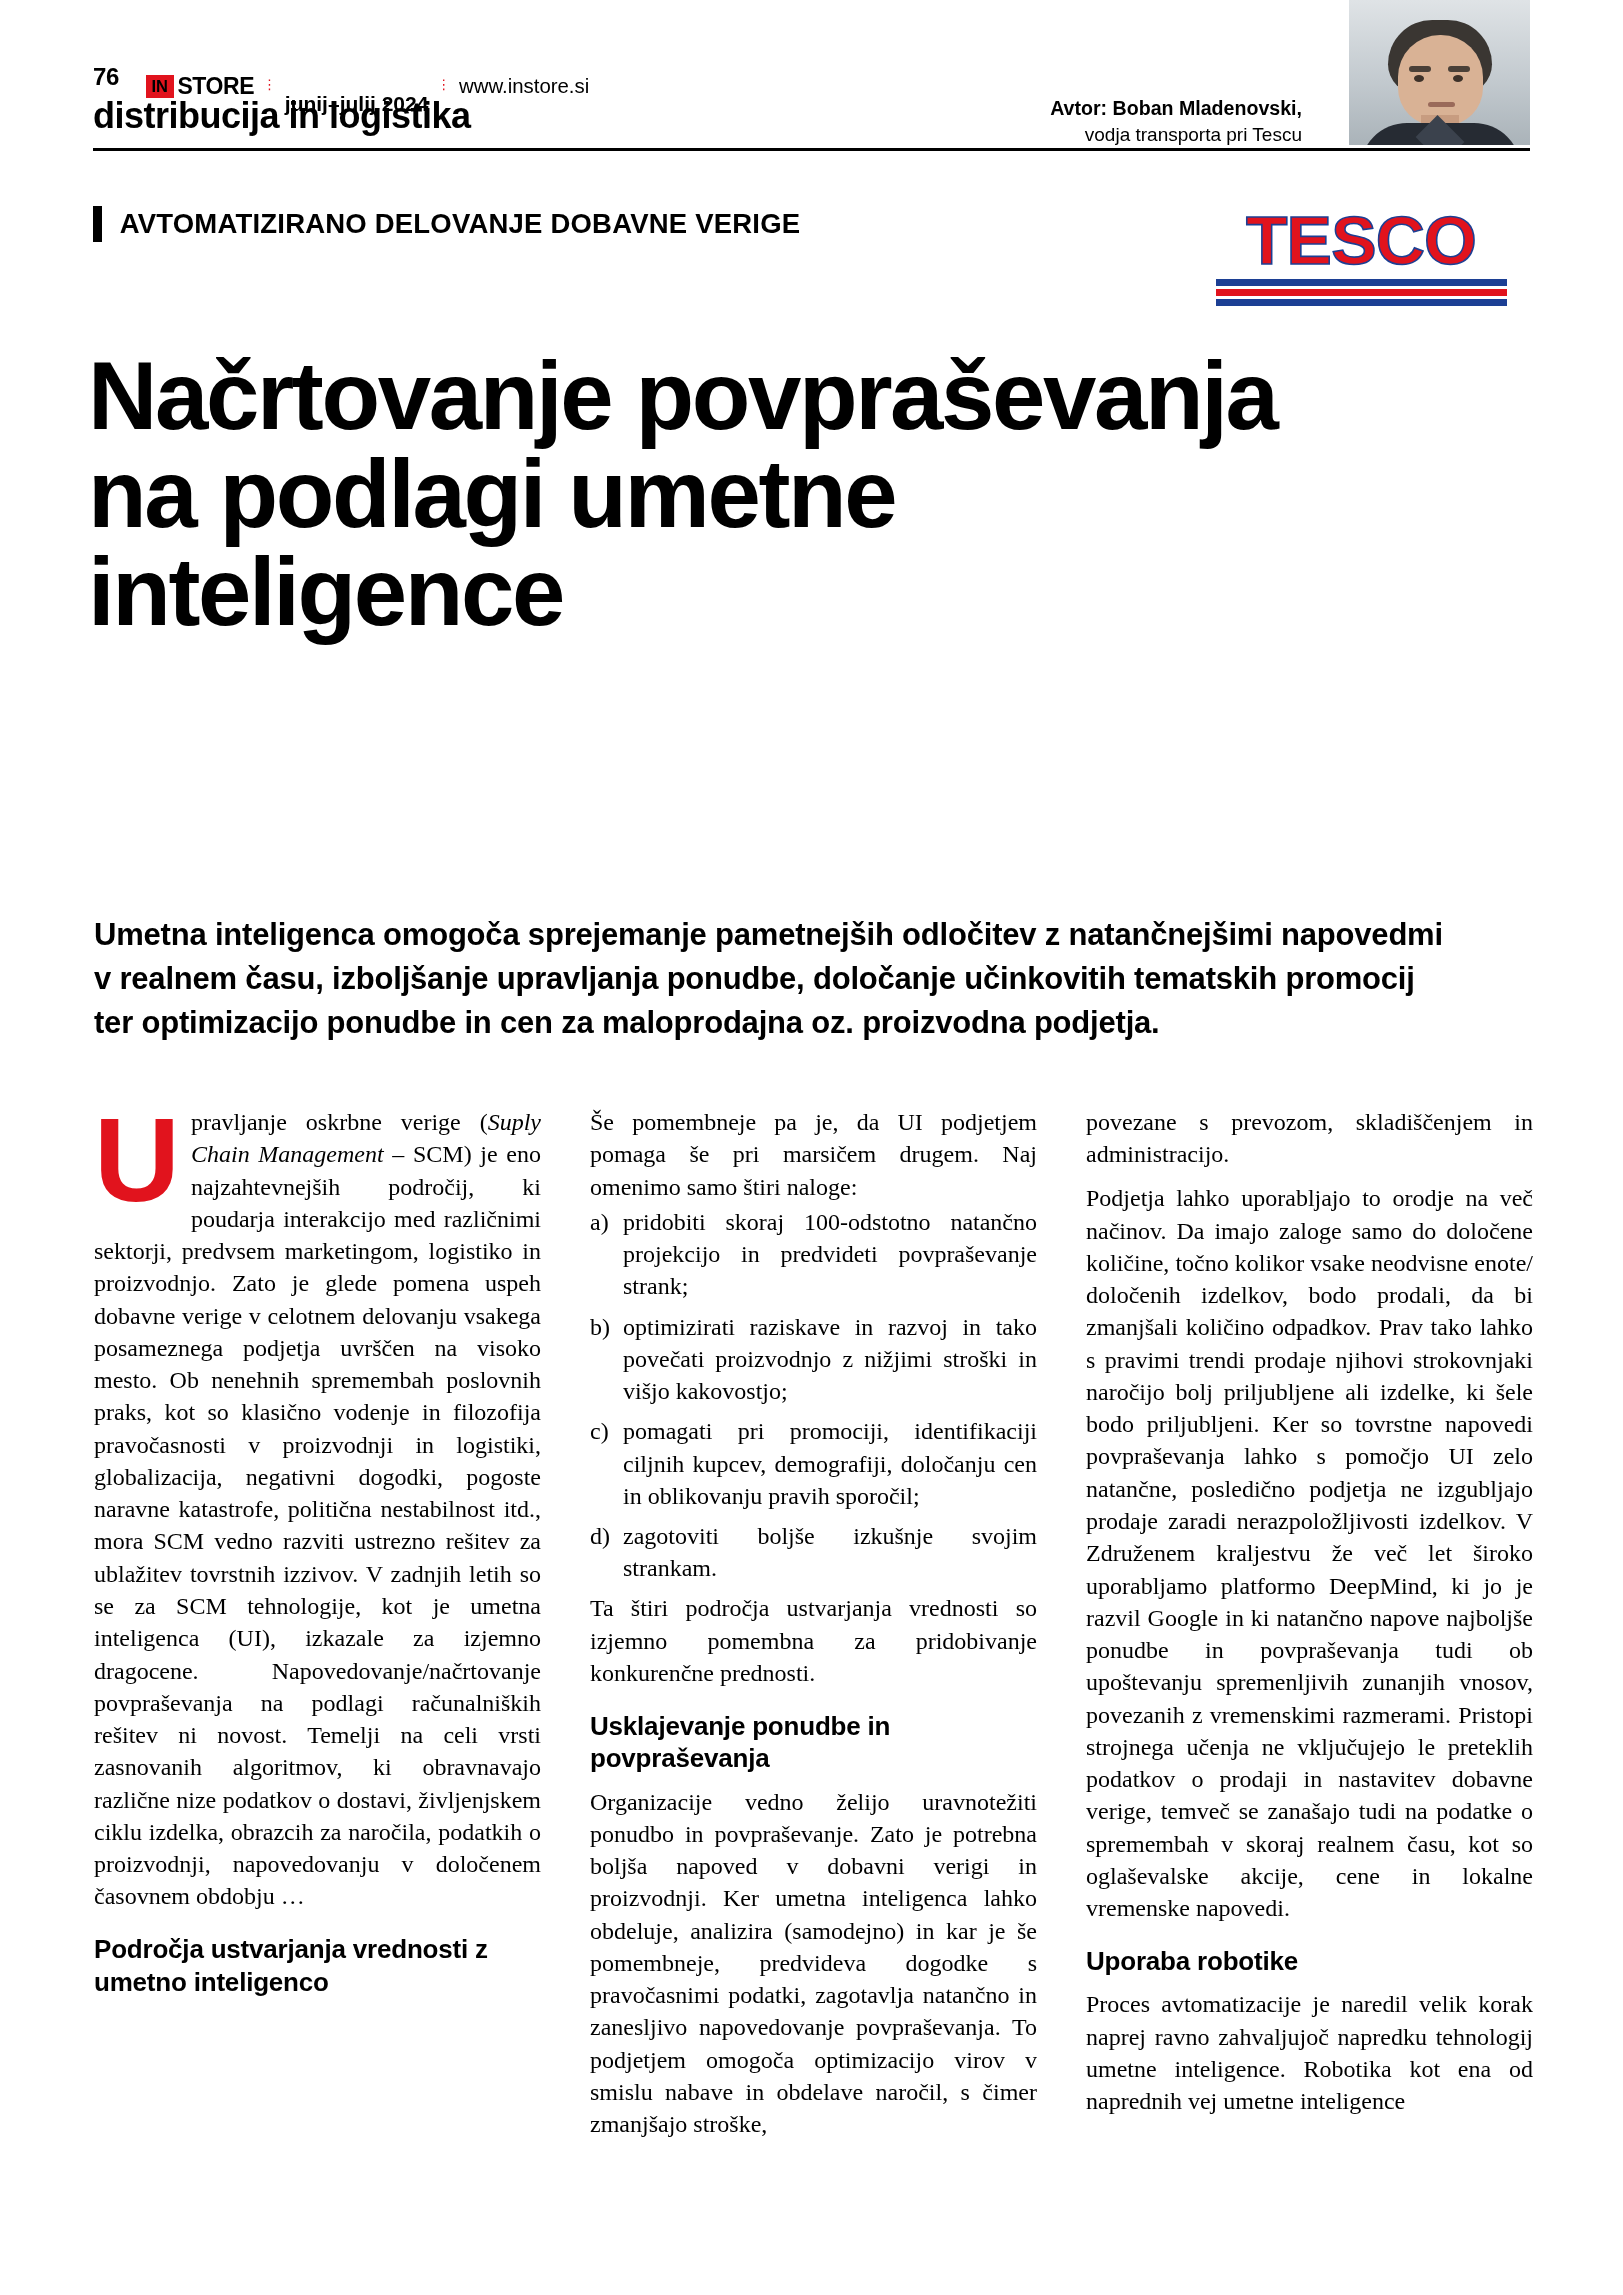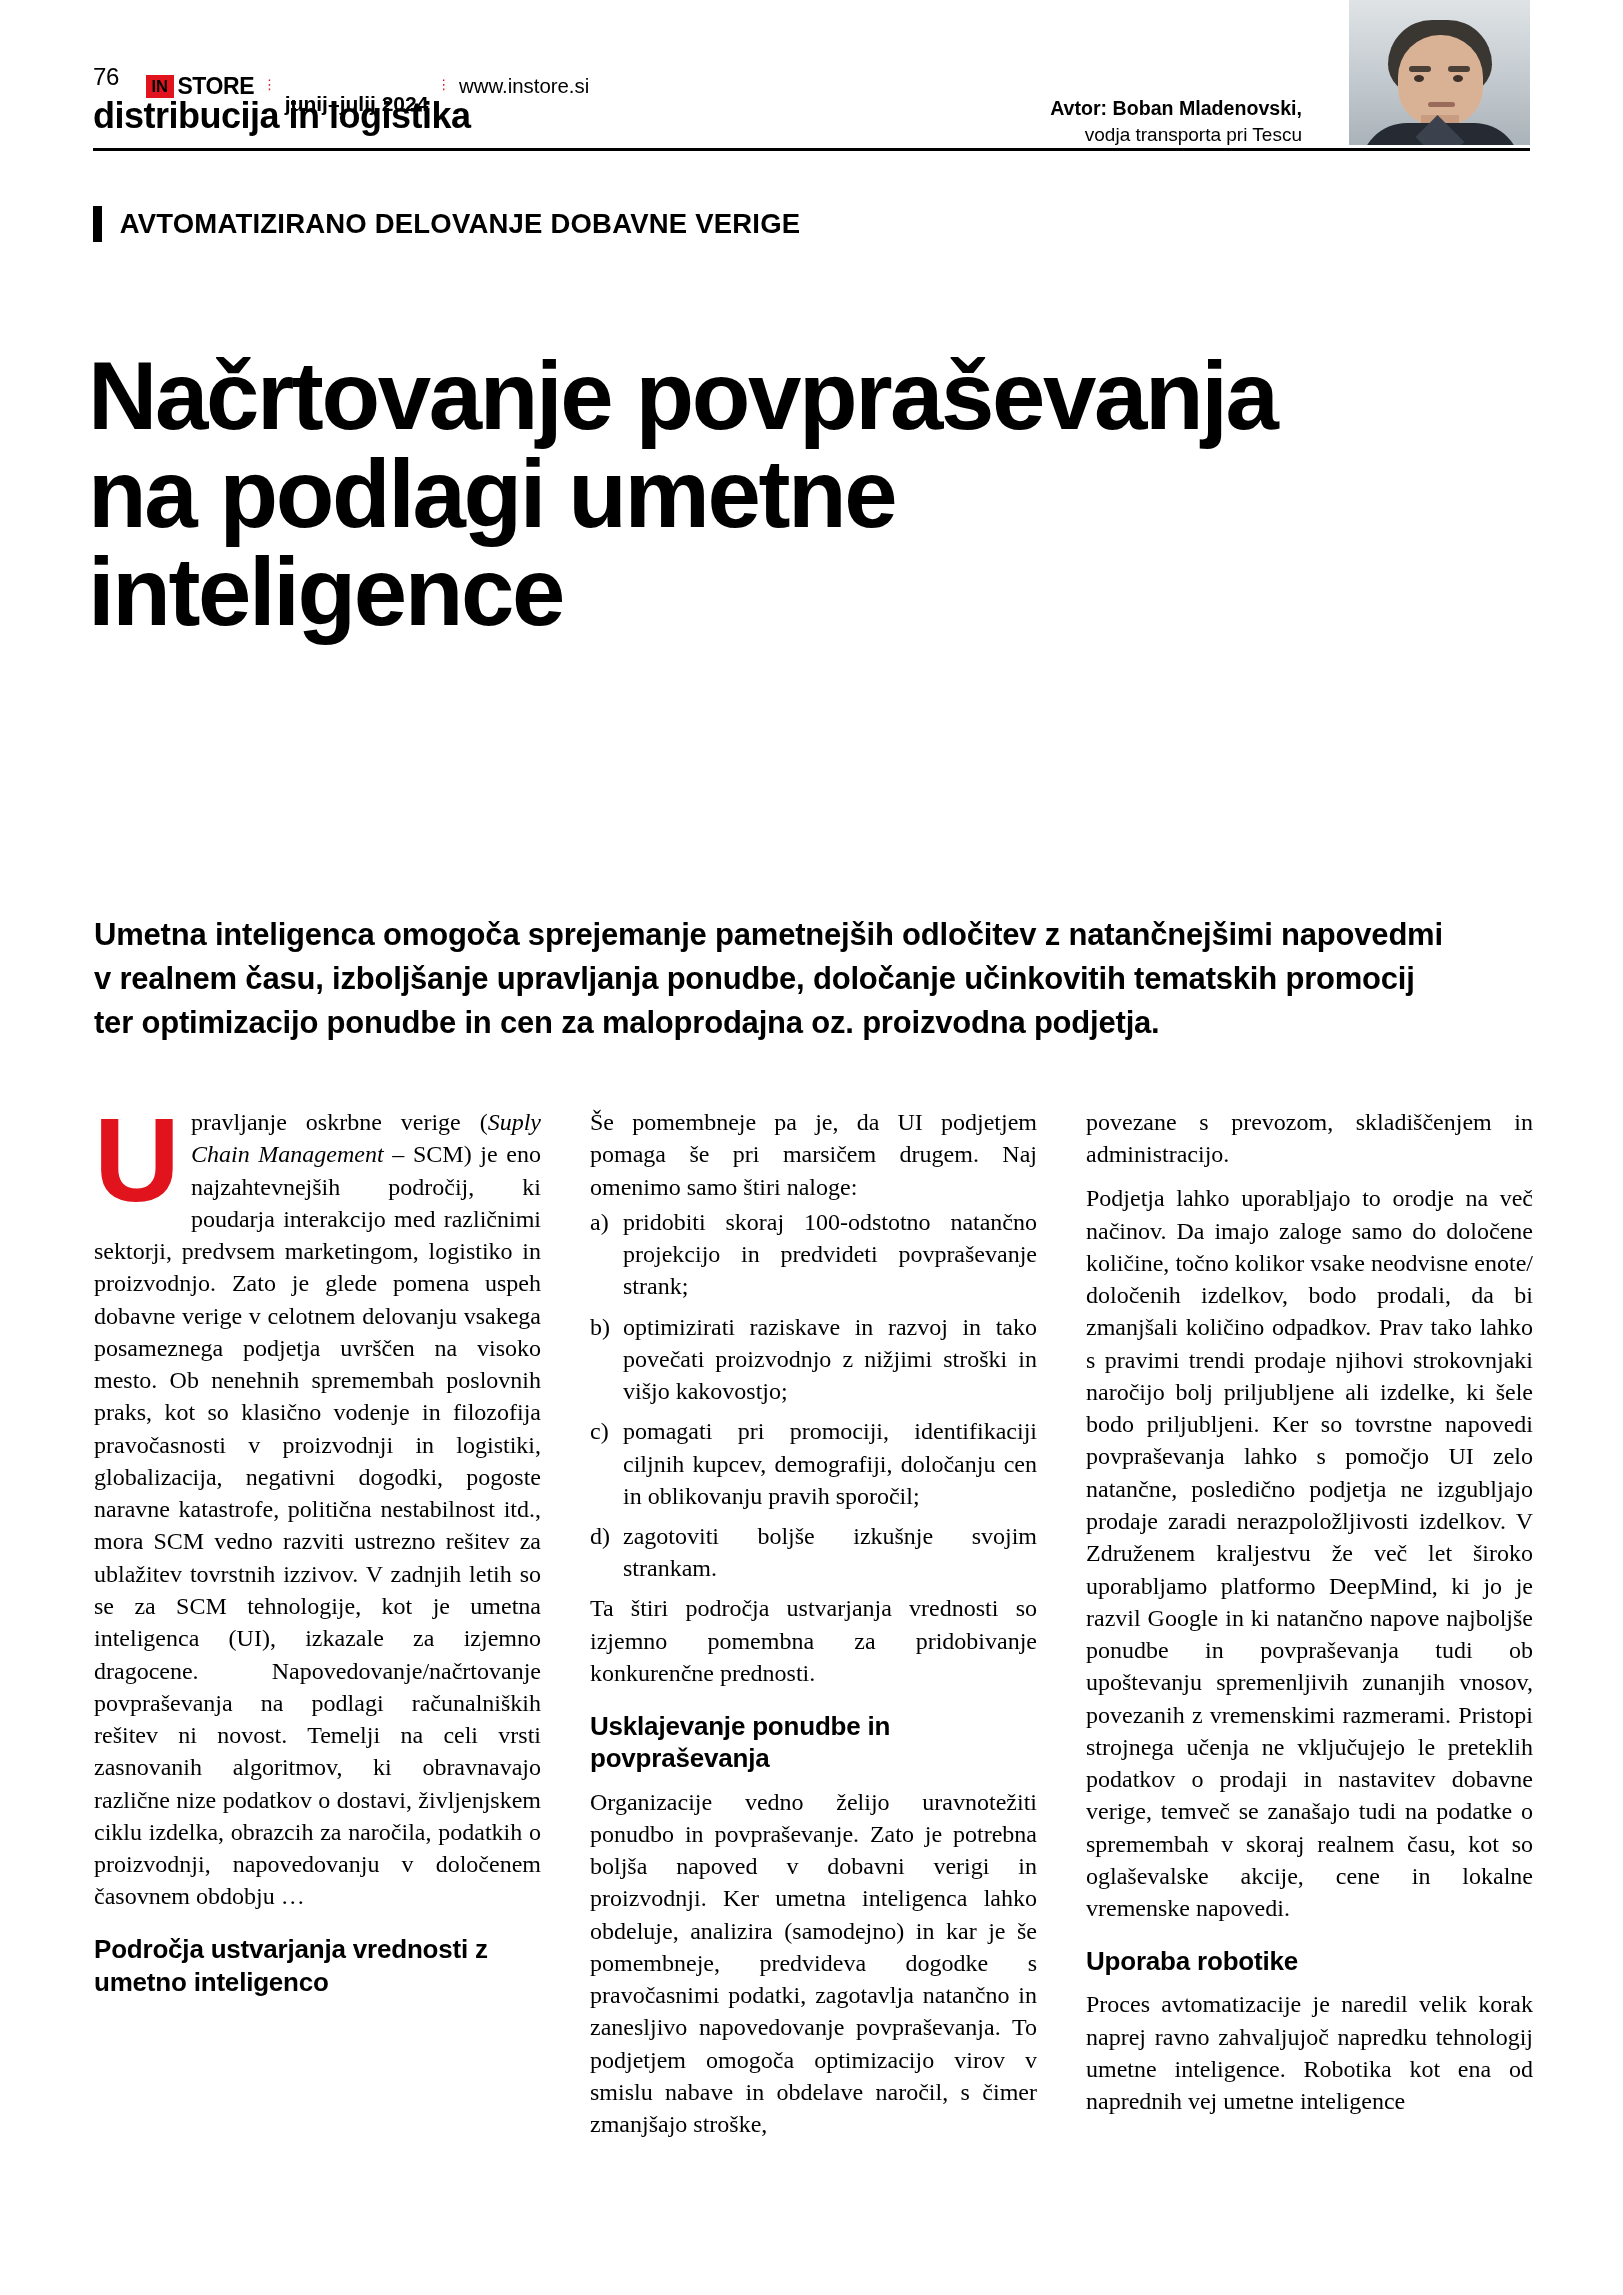--- a/index.html
+++ b/index.html
@@ -28,21 +28,21 @@
     left: 93px;
     top: 49px;
     width: 1437px;
     height: 94px;
   }
   .folio {
     position: absolute;
     left: 0;
     top: 14px;
     font-family: "Liberation Sans", sans-serif;
-    font-weight: normal;
+    font-weight: bold;
     font-size: 24px;
     letter-spacing: -0.4px;
   }
   .logo-block {
     position: absolute;
     left: 53px;
     top: 7.9px;
     display: flex;
     align-items: center;
   }
@@ -388,20 +388,28 @@
     </div>
   </div>
 
   <div class="rule-top"></div>
 
   <div class="kicker-wrap">
     <div class="kicker-bar"></div>
     <div class="kicker-text">AVTOMATIZIRANO DELOVANJE DOBAVNE VERIGE</div>
   </div>
 
+  <div class="tesco">
+    <div class="tesco-word">TESCO</div>
+    <div class="tesco-stripes">
+      <div class="st1"></div>
+      <div class="st2"></div>
+      <div class="st3"></div>
+    </div>
+  </div>
 
   <h1 class="headline">Načrtovanje povpraševanja na podlagi umetne inteligence</h1>
 
   <div class="standfirst">Umetna inteligenca omogoča sprejemanje pametnejših odločitev z natančnejšimi napovedmi v realnem času, izboljšanje upravljanja ponudbe, določanje učinkovitih tematskih promocij ter optimizacijo ponudbe in cen za maloprodajna oz. proizvodna podjetja.</div>
 
   <div class="columns">
 
     <div class="col">
       <p class="dropcap-para">
         <span class="dropcap">U</span><span>pravljanje oskrbne verige (</span><span class="ital">Suply Chain Management</span><span> – SCM) je eno najzahtevnejših področij, ki poudarja interakcijo med različnimi sektorji, predvsem marketingom, logistiko in proizvodnjo. Zato je glede pomena uspeh dobavne verige v celotnem delovanju vsakega posameznega podjetja uvrščen na visoko mesto. Ob nenehnih spremembah poslovnih praks, kot so klasično vodenje in filozofija pravočasnosti v proizvodnji in logistiki, globalizacija, negativni dogodki, pogoste naravne katastrofe, politična nestabilnost itd., mora SCM vedno razviti ustrezno rešitev za ublažitev tovrstnih izzivov. V zadnjih letih so se za SCM tehnologije, kot je umetna inteligenca (UI), izkazale za izjemno dragocene. Napovedovanje/načrtovanje povpraševanja na podlagi računalniških rešitev ni novost. Temelji na celi vrsti zasnovanih algoritmov, ki obravnavajo različne nize podatkov o dostavi, življenjskem ciklu izdelka, obrazcih za naročila, podatkih o proizvodnji, napovedovanju v določenem časovnem obdobju …</span>

